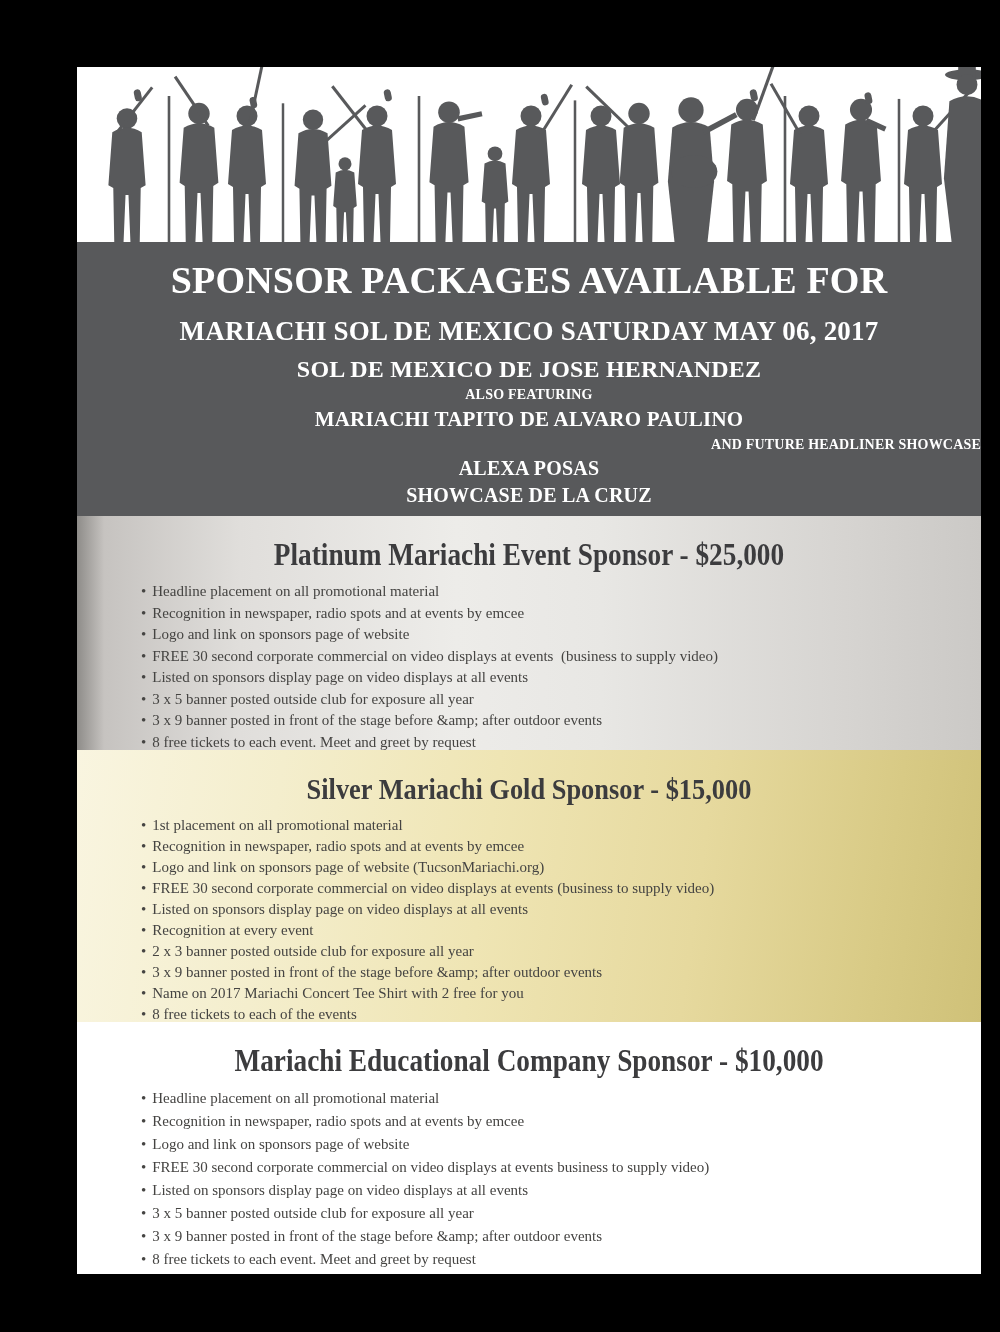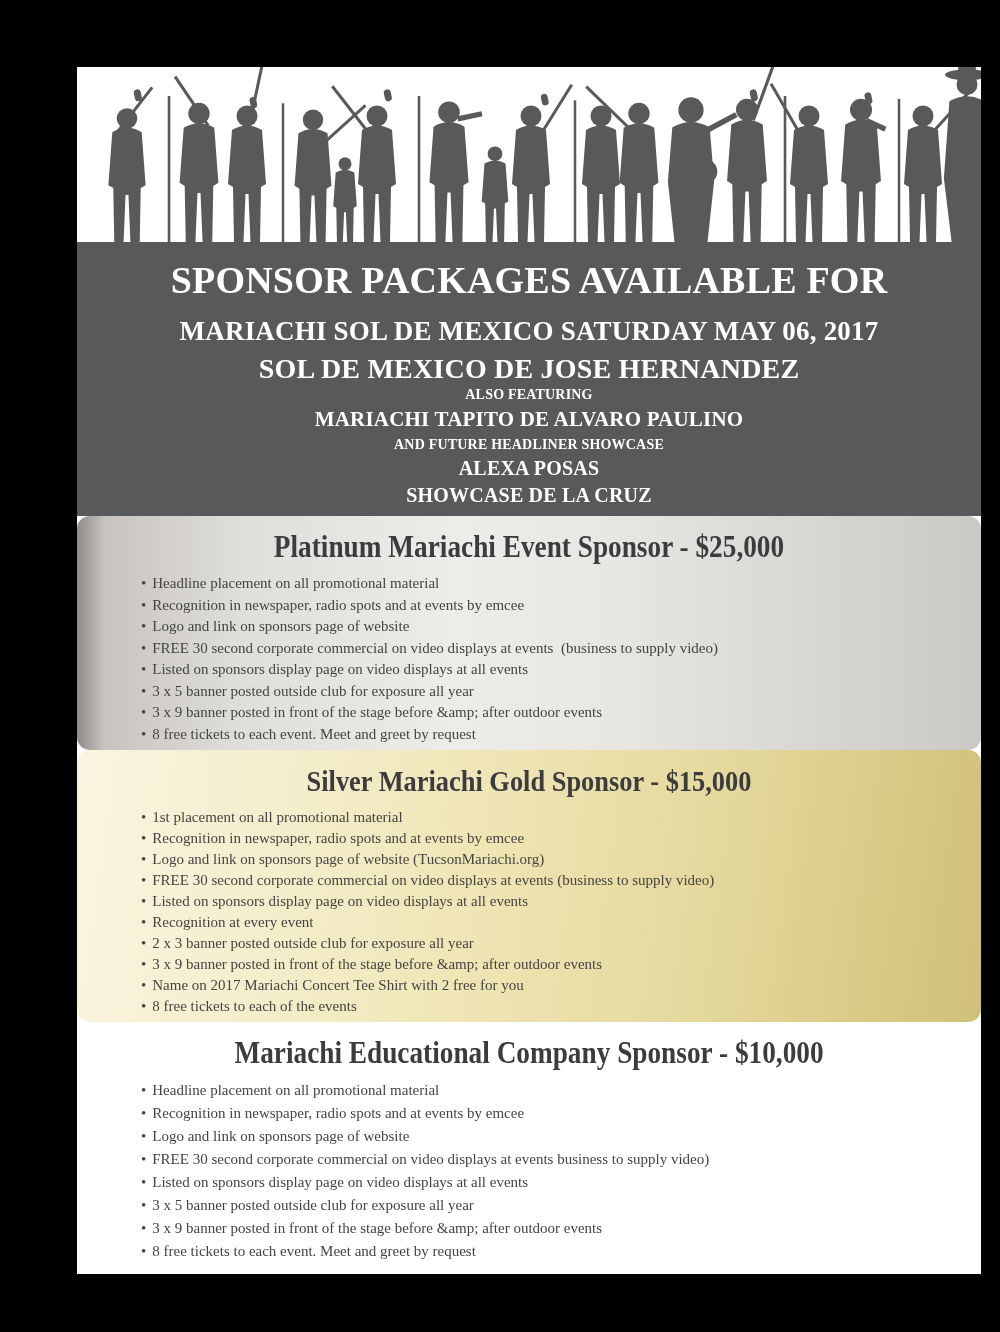--- a/index.html
+++ b/index.html
@@ -24,29 +24,29 @@
   .hero svg { display:block; width:904px; height:175px; }
 
   
   .band {
     height:274px; background:#58595b; color:#ffffff;
     text-align:center; padding-top:16px; box-sizing:border-box;
   }
   .band div { font-weight:bold; letter-spacing:0.2px; }
   .t1 { font-size:38px; line-height:44px; margin-bottom:14px; }
   .t2 { font-size:27px; line-height:31px; margin-bottom:10px; }
-  .t3 { font-size:28px; line-height:24px; margin-bottom:6px; }
+  .t3 { font-size:24px; line-height:24px; margin-bottom:6px; }
   .t4 { font-size:14px; line-height:16px; margin-bottom:4px; }
   .t5 { font-size:21px; line-height:24px; margin-bottom:6px; }
-  .t6 { font-size:14px; line-height:16px; margin-bottom:4px; }
+  .t6 { font-size:14px; line-height:16px; margin-bottom:4px;text-align:right; }
   .t7 { font-size:20px; line-height:22px; margin-bottom:5px; }
   .t8 { font-size:20px; line-height:22px; }
 
   
-  .section { box-sizing:border-box; padding-top:13px;border-radius:13px; }
+  .section { box-sizing:border-box; padding-top:21px; }
   .sec-title {
     font-weight:bold; font-size:31px; line-height:36px;
     color:#3c3c3e; text-align:center;
     transform:scaleX(0.88); transform-origin:center;
     margin:0 0 8px 0; white-space:nowrap;
   }
   .sec-gold .sec-title { font-size:30px; }
   ul.bullets {
     list-style:none; margin:0; padding:0 20px 0 64px;
   }

